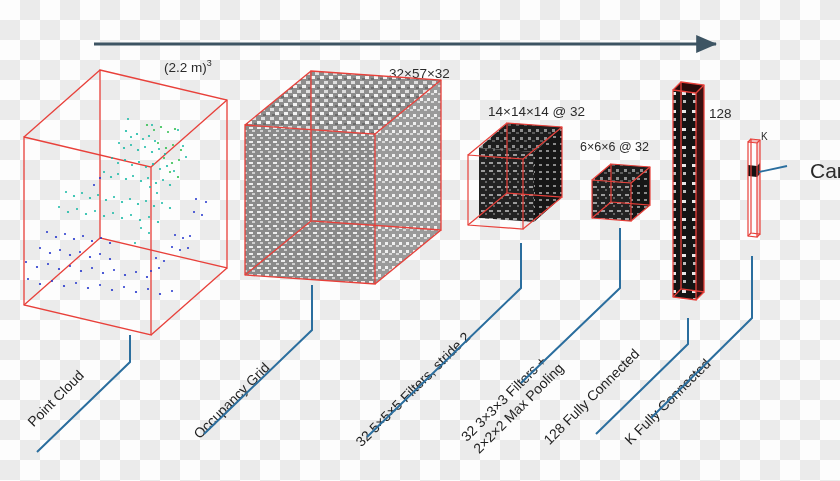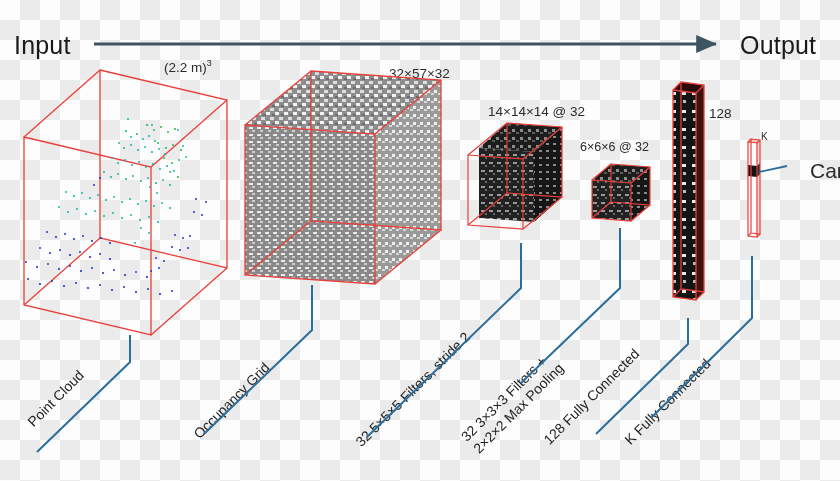--- a/index.html
+++ b/index.html
@@ -75,22 +75,20 @@
   }
   .leadtext.two {
     line-height: 1.22em;
   }
 </style>
 </head>
 <body>
 
 <div id="stage">
 
-  <div class="hdr" style="left:14px; top:31px;">Input</div>
-  <div class="hdr" style="left:740px; top:31px;">Output</div>
 
   <div class="dimlabel" style="left:164px; top:58px;"><span>(2.2 m)</span><sup>3</sup></div>
 
   <div class="dimlabel" style="left:389px; top:66px;">32×57×32</div>
 
   <div class="dimlabel" style="left:488px; top:104px;">14×14×14 @ 32</div>
 
   <div class="dimlabel" style="left:580px; top:140px; font-size:12.5px;">6×6×6 @ 32</div>
 
   <div class="dimlabel" style="left:709px; top:74px;margin-top:32px;">128</div>

